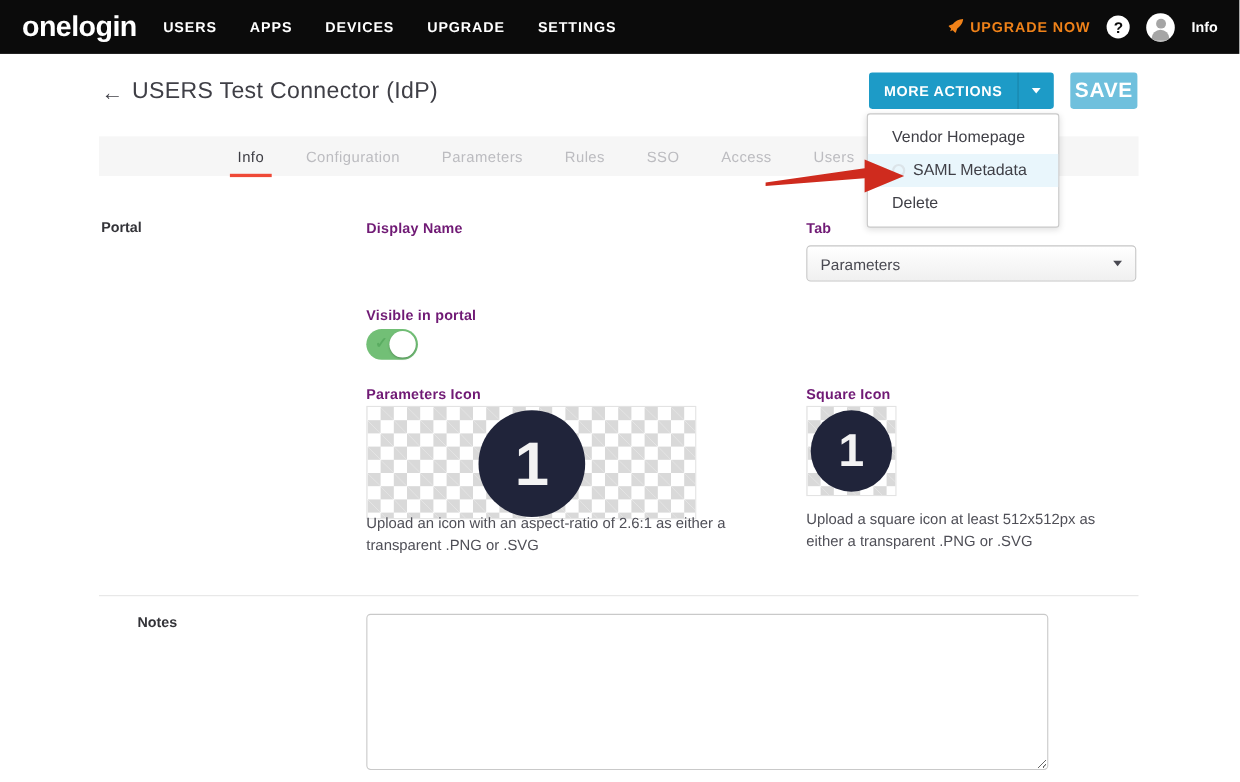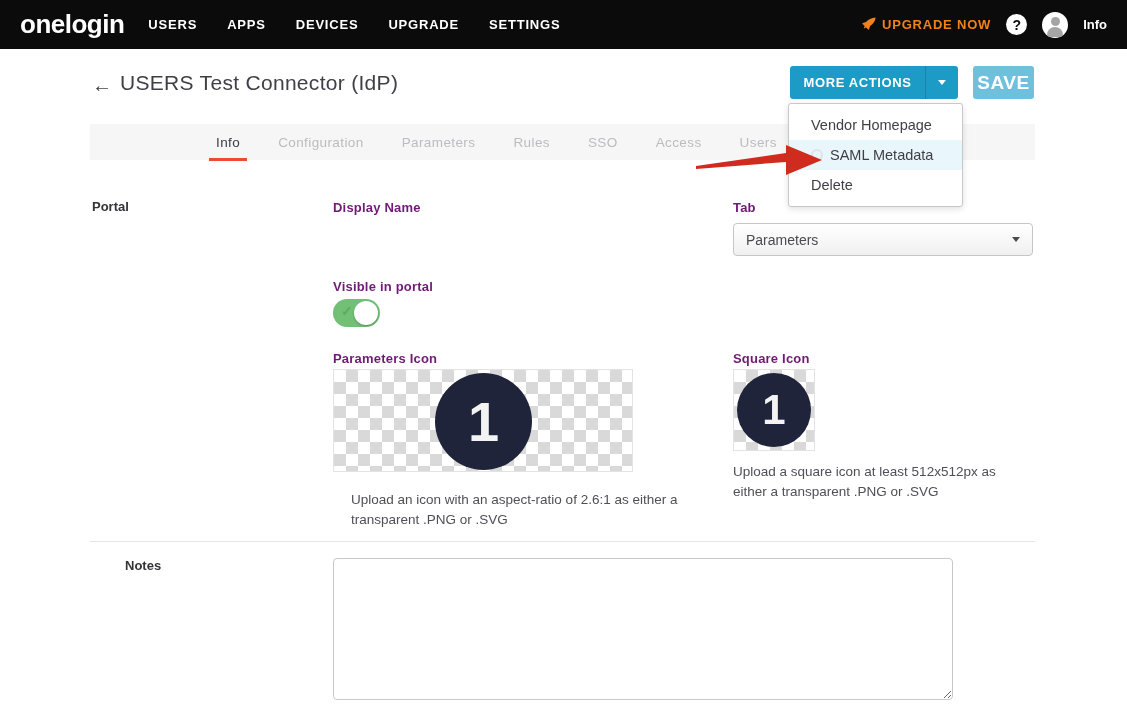--- a/index.html
+++ b/index.html
@@ -187,21 +187,21 @@
   <span class="field-label" style="left:333px; top:279px;text-align:center;">Visible in portal</span>
   <div class="toggle">
     <span class="check">✓</span>
     <span class="knob"></span>
   </div>
 
   <span class="field-label" style="left:333px; top:351px;">Parameters Icon</span>
   <div class="rect-box checker">
     <div class="badge">1</div>
   </div>
-  <p class="caption" style="left:333px; top:490px; width:356px;margin-left:18px;">Upload an icon with an aspect-ratio of 2.6:1 as either a transparent .PNG or .SVG</p>
+  <p class="caption" style="left:333px; top:466px; width:356px;">Upload an icon with an aspect-ratio of 2.6:1 as either a transparent .PNG or .SVG</p>
 
   <span class="field-label" style="left:733px; top:351px;">Square Icon</span>
   <div class="square-box checker">
     <div class="badge">1</div>
   </div>
   <p class="caption" style="left:733px; top:462px; width:296px;">Upload a square icon at least 512x512px as either a transparent .PNG or .SVG</p>
 
   <div class="divider"></div>
   <span class="section-label" style="left:105px; top:558px;margin-left:20px;">Notes</span>
   <textarea class="notes-textarea" style=""></textarea>

